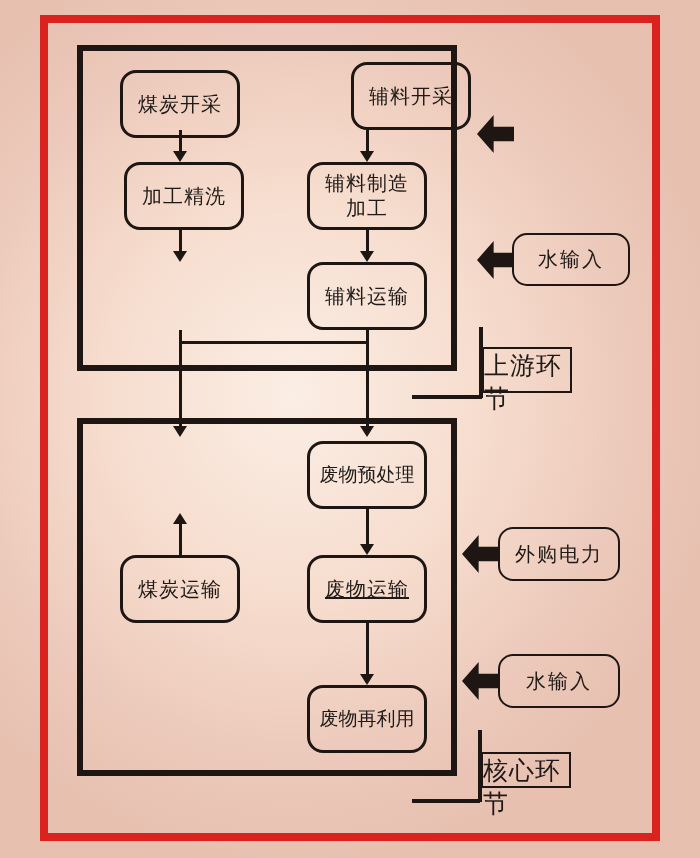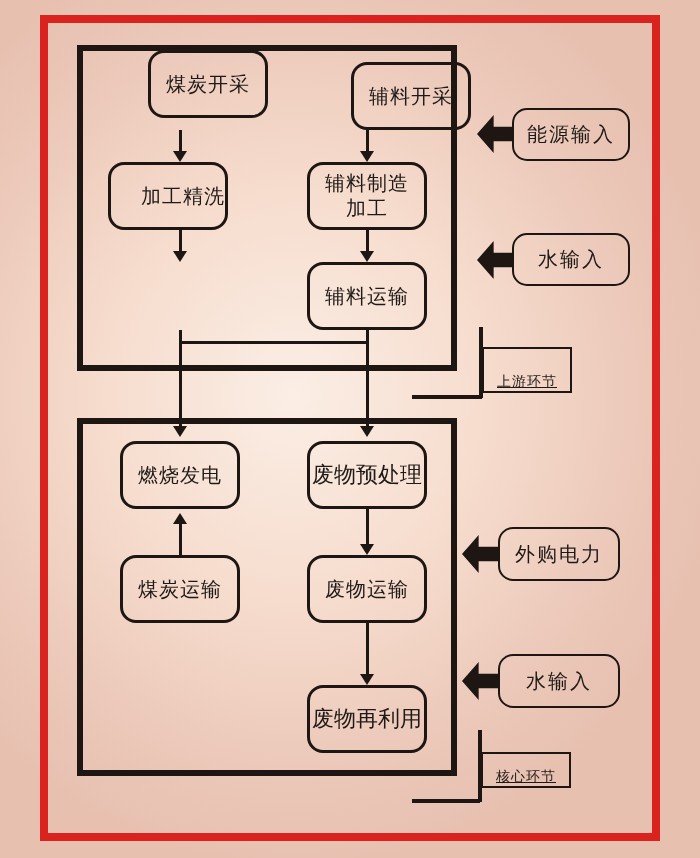--- a/index.html
+++ b/index.html
@@ -17,31 +17,31 @@
     position:absolute; border:6px solid #1e1613; box-sizing:border-box;
   }
   .box-upstream { left:77px; top:45px;  width:380px; height:326px; }
   .box-core     { left:77px; top:418px; width:380px; height:358px; }
   .node {
     position:absolute; width:120px; height:68px; box-sizing:border-box;
     border:3px solid #1e1613; border-radius:16px;
     display:flex; flex-direction:column; align-items:center; justify-content:center;
     font-size:20px; letter-spacing:1px; text-align:center; line-height:1.25;
   }
-  .node.tight { letter-spacing:0; font-size:22px; }
+  .node.tight { letter-spacing:0; font-size:19px; }
   .side-box {
     position:absolute; box-sizing:border-box;
     border:2.5px solid #1e1613; border-radius:15px;
     display:flex; align-items:center; justify-content:center;
     font-size:20px; letter-spacing:2px;
   }
   .bracket-label {
     position:absolute; box-sizing:border-box; border:2px solid #1e1613;
-    display:flex; align-items:flex-end; justify-content:center;
-    font-size:14px; letter-spacing:1px;text-decoration:underline;
+    display:flex; align-items:flex-start; justify-content:center;
+    font-size:25px; letter-spacing:1px;
   }
   .vline { position:absolute; width:3px; background:#1e1613; }
   .vline.head-down::after {
     content:''; position:absolute; top:100%; left:50%; transform:translateX(-50%);
     width:0; height:0;
     border-left:7px solid transparent; border-right:7px solid transparent;
     border-top:11px solid #1e1613;
   }
   .vline.head-up::before {
     content:''; position:absolute; bottom:100%; left:50%; transform:translateX(-50%);
@@ -60,70 +60,64 @@
 </head>
 <body>
 
 <div class="canvas">
 
   <div class="red-frame"></div>
 
   <div class="big-box box-upstream"></div>
   <div class="big-box box-core"></div>
 
-  <div class="node" style="left:120px; top:50px;margin-left:28px;">
+  <div class="node" style="left:120px; top:70px;">
     <span>煤炭开采</span>
   </div>
   <div class="node" style="left:307px; top:62px;margin-left:44px;">
     <span>辅料开采</span>
   </div>
-  <div class="node" style="left:108px; top:162px;align-items:flex-end;">
+  <div class="node" style="left:124px; top:162px;">
     <span>加工精洗</span>
   </div>
   <div class="node" style="left:307px; top:162px;">
     <span>辅料制造</span>
     <span>加工</span>
   </div>
   <div class="node" style="left:307px; top:262px;">
     <span>辅料运输</span>
   </div>
 
-  <div class="node" style="left:120px; top:441px;">
-    <span>燃烧发电</span>
-  </div>
   <div class="node tight" style="left:307px; top:441px;">
     <span>废物预处理</span>
   </div>
   <div class="node" style="left:120px; top:555px;">
     <span>煤炭运输</span>
   </div>
-  <div class="node" style="left:307px; top:555px;">
+  <div class="node" style="left:307px; top:555px;text-decoration:underline;">
     <span>废物运输</span>
   </div>
   <div class="node tight" style="left:307px; top:685px;text-align:center;">
     <span>废物再利用</span>
   </div>
 
   <div class="vline head-down" style="left:178.5px; top:130px; height:21px;"></div>
   <div class="vline head-down" style="left:365.5px; top:130px; height:21px;"></div>
   <div class="vline head-down" style="left:178.5px; top:230px; height:21px;"></div>
   <div class="vline head-down" style="left:365.5px; top:230px; height:21px;"></div>
 
   <div class="vline head-down" style="left:178.5px; top:330px; height:96px;"></div>
   <div class="vline head-down" style="left:365.5px; top:330px; height:96px;"></div>
   <div class="hline" style="left:178.5px; top:341px; width:190px;"></div>
 
   <div class="vline head-up" style="left:178.5px; top:524px; height:31px;"></div>
   <div class="vline head-down" style="left:365.5px; top:509px; height:35px;"></div>
   <div class="vline head-down" style="left:365.5px; top:623px; height:51px;"></div>
 
   <div class="thick-arrow" style="left:477px; top:115px;"></div>
-  <div class="side-box" style="left:512px; top:108px; width:118px; height:53px;">
-    <span>能源输入</span>
-  </div>
 
   <div class="thick-arrow" style="left:477px; top:241px;"></div>
   <div class="side-box" style="left:512px; top:233px; width:118px; height:53px;">
     <span>水输入</span>
   </div>
 
   <div class="thick-arrow" style="left:462px; top:535px;"></div>
   <div class="side-box" style="left:498px; top:527px; width:122px; height:54px;">
     <span>外购电力</span>
   </div>

